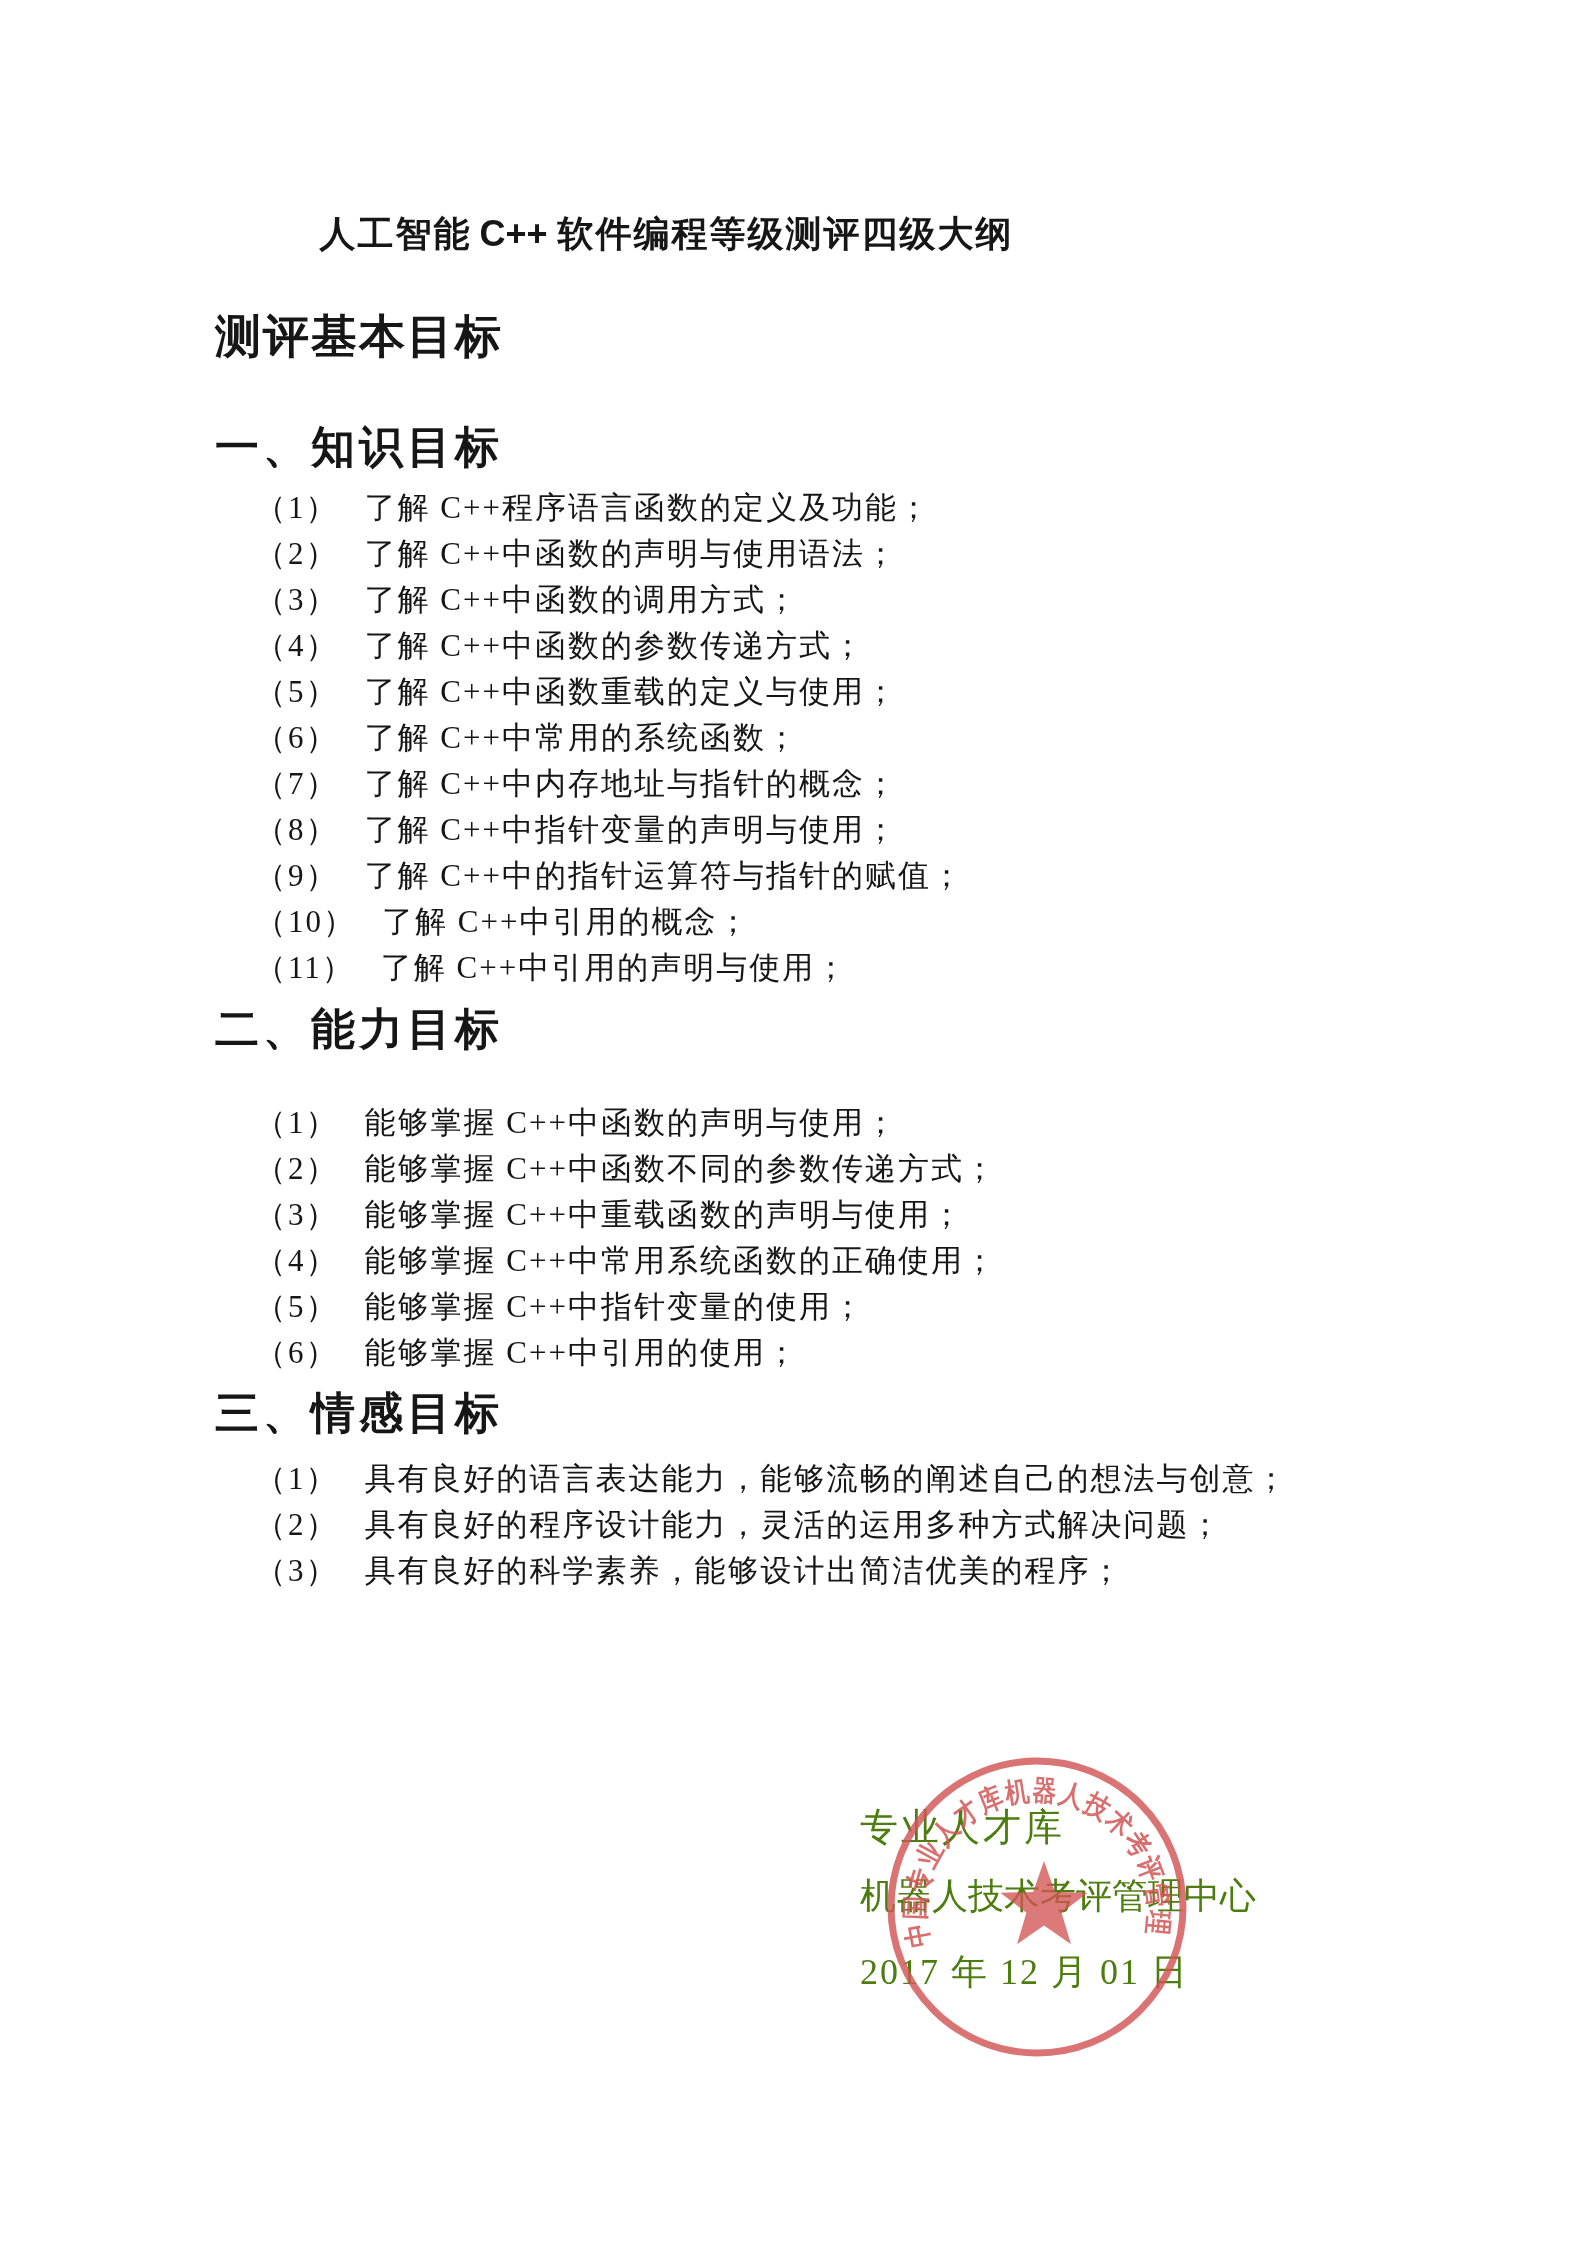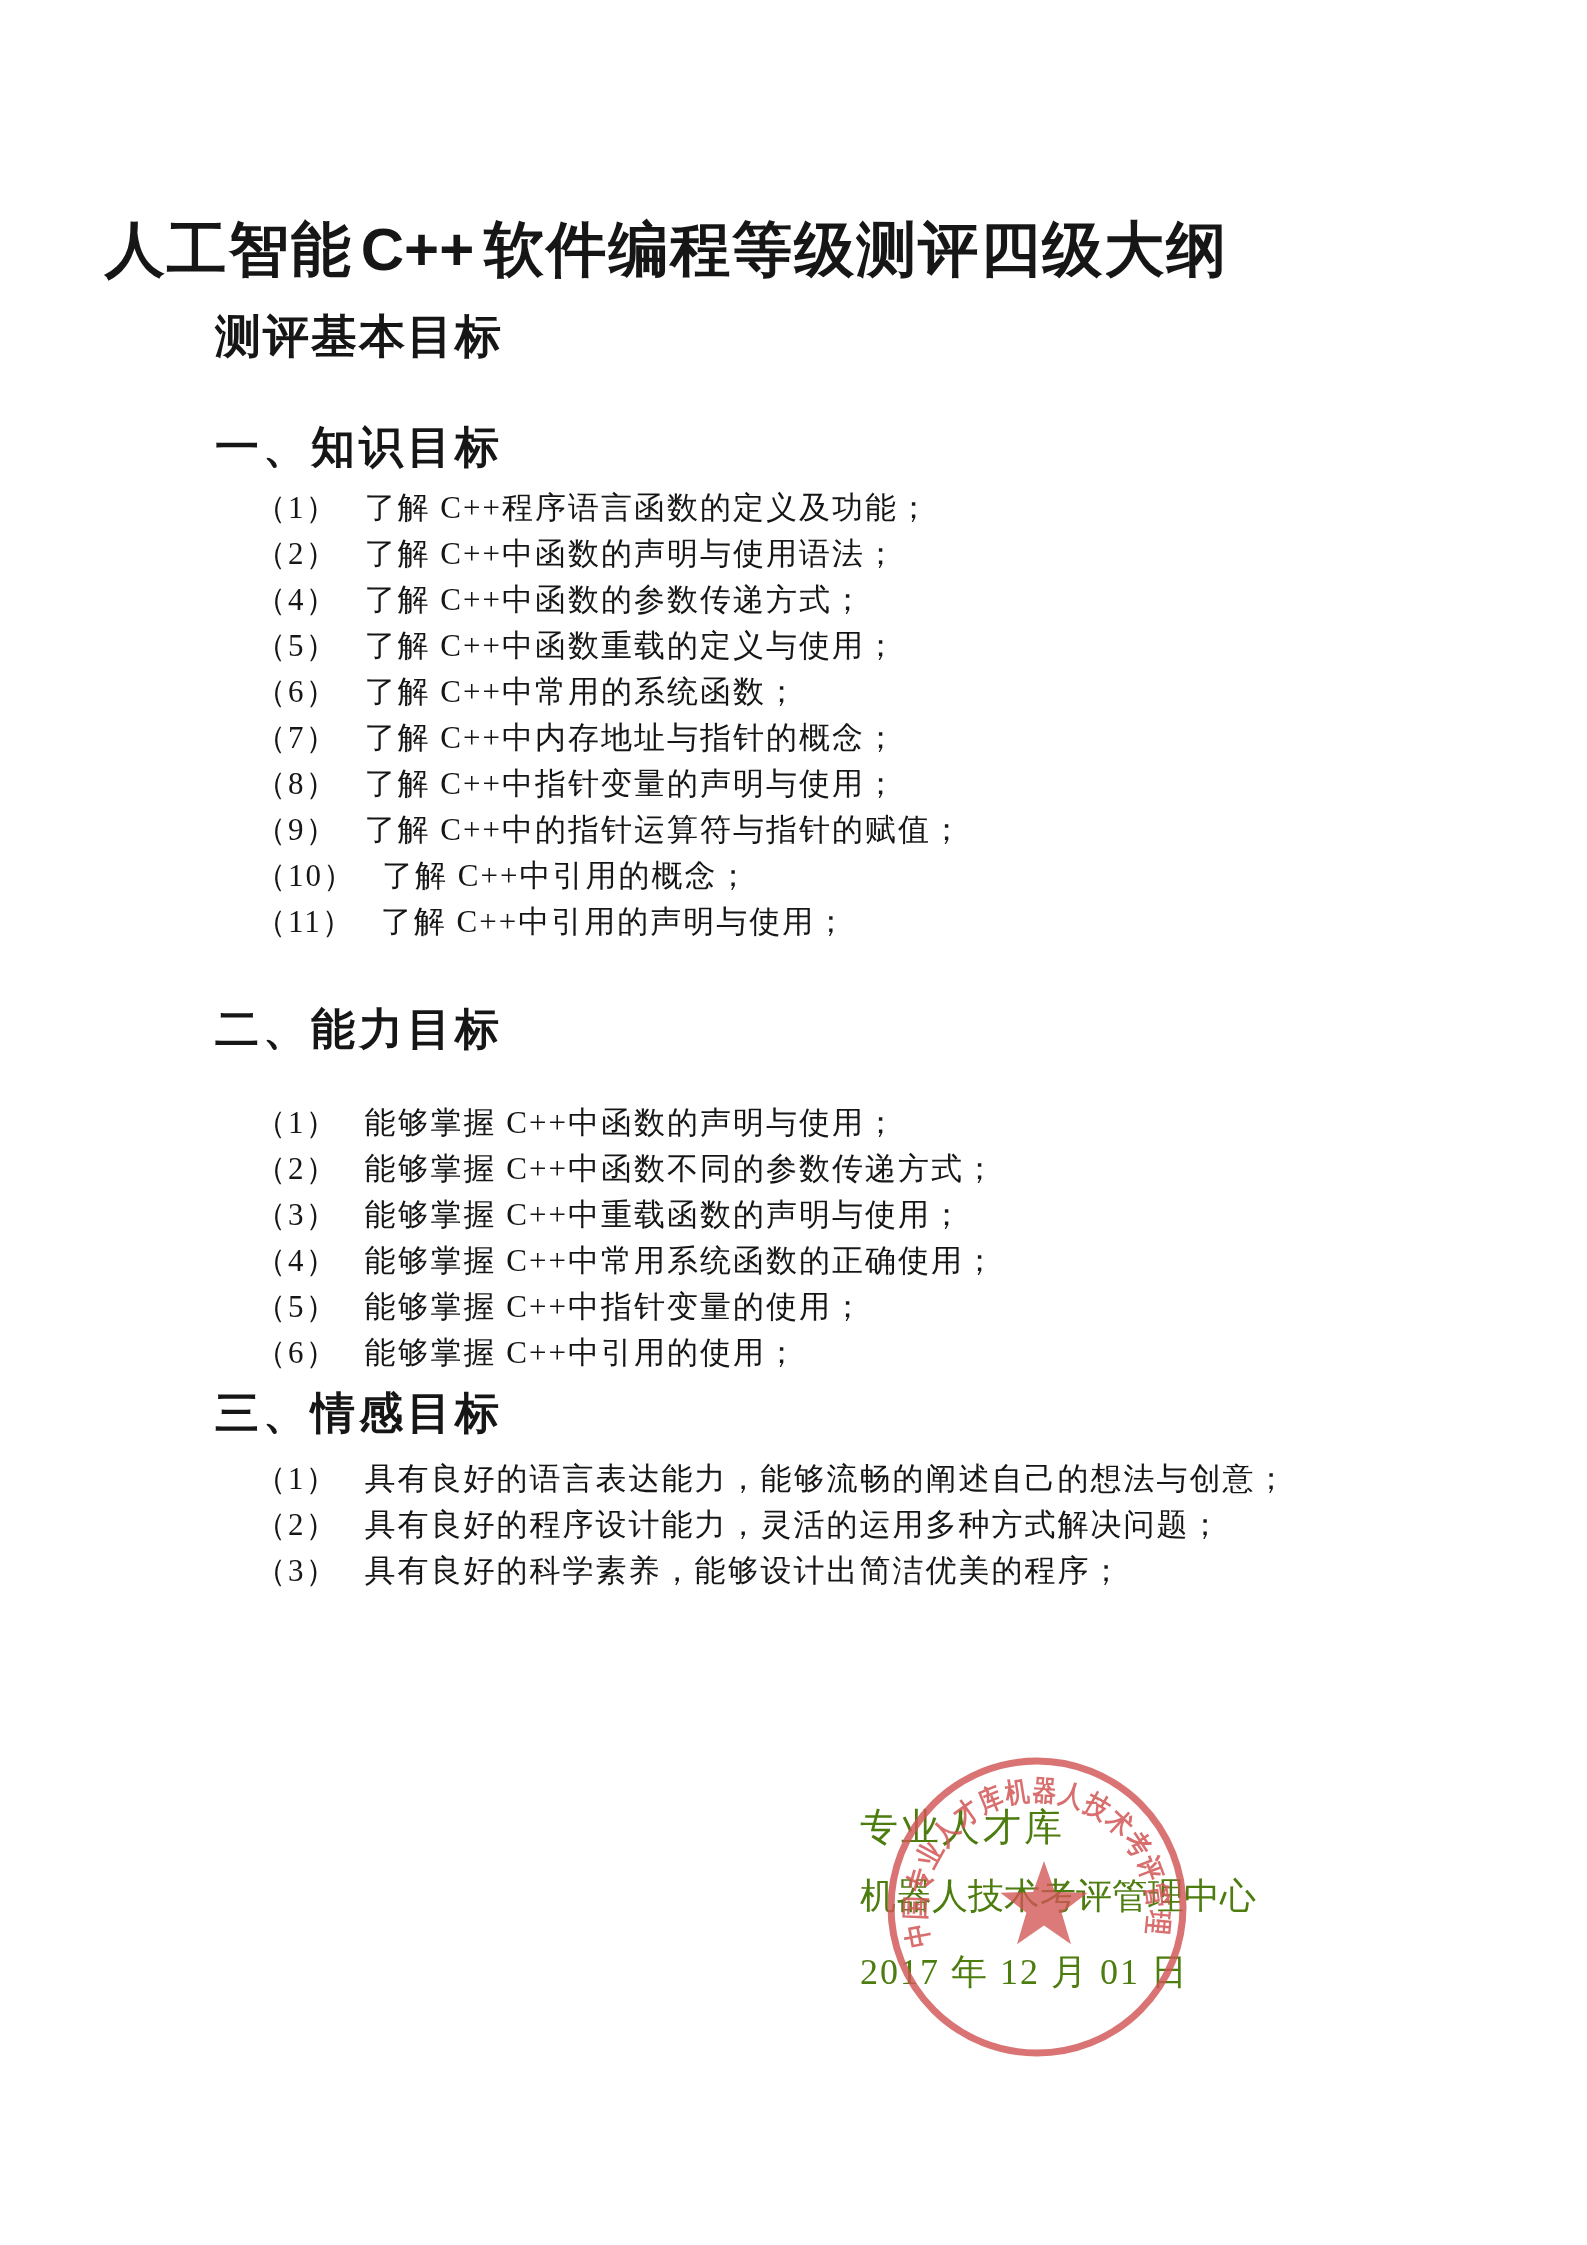--- a/index.html
+++ b/index.html
@@ -5,21 +5,21 @@
   * { margin:0; padding:0; box-sizing:border-box; }
   html,body { background:#ffffff; }
   body {
     width:1587px; height:2245px;
     position:relative; overflow:hidden;
     font-family:"Liberation Serif","DejaVu Serif",serif;
     color:#161616;
   }
   .title {
     position:absolute; top:210px; left:0; width:1333px;
-    text-align:center; font-size:60px; font-weight:700; letter-spacing:2px;
+    text-align:center; font-size:36px; font-weight:700; letter-spacing:2px;
     white-space:nowrap;
   }
   .title .code {
     font-family:"Liberation Sans","DejaVu Sans",sans-serif;
     font-weight:800; letter-spacing:0; margin:0 10px 0 8px;
   }
   .subtitle {
     position:absolute; top:306px; left:215px;
     font-size:46px; font-weight:700; letter-spacing:2px;
   }
@@ -58,20 +58,21 @@
 <body>
 
 <div class="title"><span>人工智能</span><span class="code">C++</span><span>软件编程等级测评四级大纲</span></div>
 
 <div class="subtitle">测评基本目标</div>
 
 <div class="sec-h" id="sec1-h">一、知识目标</div>
 <div class="items" id="items1">
   <div class="item"><span class="num">（1）</span><span>了解 C++程序语言函数的定义及功能；</span></div>
   <div class="item"><span class="num">（2）</span><span>了解 C++中函数的声明与使用语法；</span></div>
+  <div class="item"><span class="num">（3）</span><span>了解 C++中函数的调用方式；</span></div>
   <div class="item"><span class="num">（4）</span><span>了解 C++中函数的参数传递方式；</span></div>
   <div class="item"><span class="num">（5）</span><span>了解 C++中函数重载的定义与使用；</span></div>
   <div class="item"><span class="num">（6）</span><span>了解 C++中常用的系统函数；</span></div>
   <div class="item"><span class="num">（7）</span><span>了解 C++中内存地址与指针的概念；</span></div>
   <div class="item"><span class="num">（8）</span><span>了解 C++中指针变量的声明与使用；</span></div>
   <div class="item"><span class="num">（9）</span><span>了解 C++中的指针运算符与指针的赋值；</span></div>
   <div class="item"><span class="num">（10）</span><span>了解 C++中引用的概念；</span></div>
   <div class="item"><span class="num">（11）</span><span>了解 C++中引用的声明与使用；</span></div>
 </div>
 

